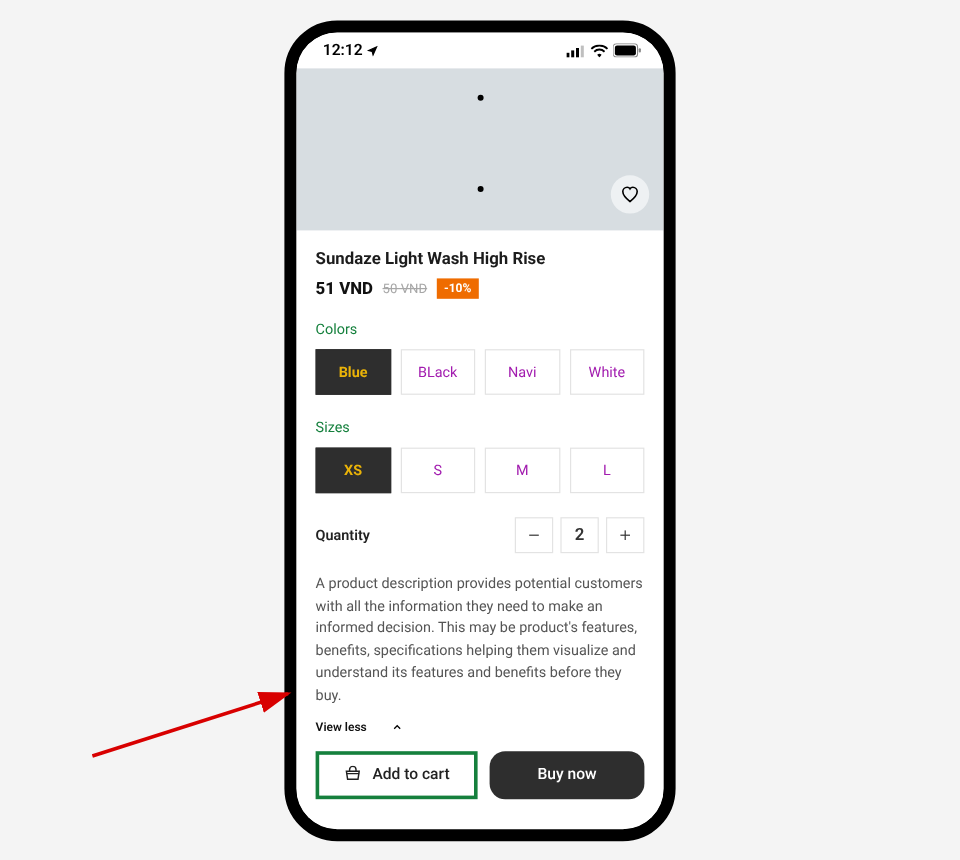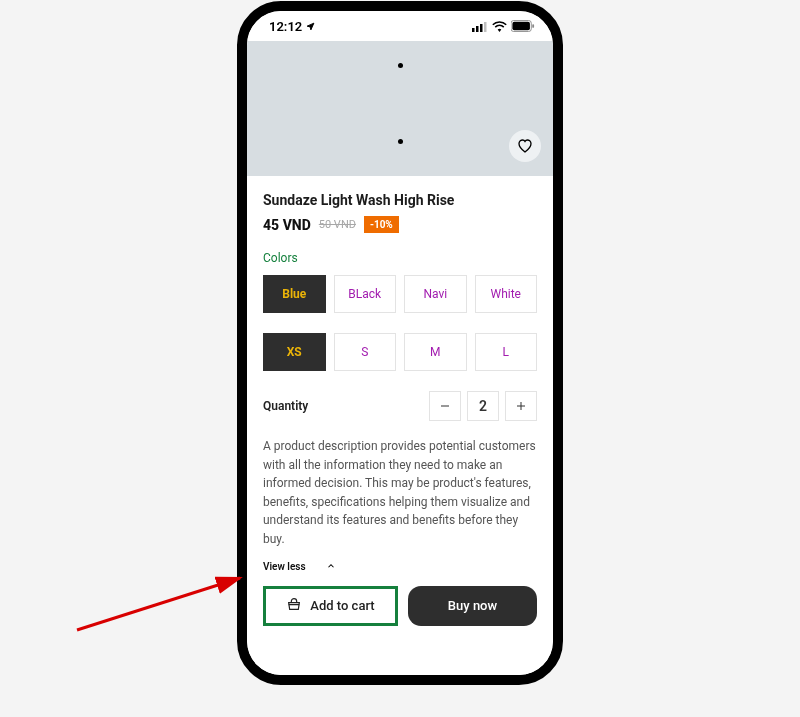--- a/index.html
+++ b/index.html
@@ -6,21 +6,21 @@
     body {
       font-family: -apple-system, BlinkMacSystemFont, "Segoe UI", Roboto, Helvetica, Arial, sans-serif;
       background: #f4f4f4;
       width: 800px;
       height: 717px;
       position: relative;
     }
     .phone-frame {
       position: absolute;
       left: 237px;
-      top: 1px;
+      top: 17px;
       width: 326px;
       height: 684px;
       border: 10px solid #000;
       border-radius: 44px;
       background: #fff;
       overflow: hidden;
     }
     .phone-content {
       width: 100%;
       height: 100%;
@@ -175,33 +175,34 @@
           <path d="M12 21 C12 21 3 14 3 8.5 C3 5.5 5.5 3 8.5 3 C10 3 11.3 3.8 12 5 C12.7 3.8 14 3 15.5 3 C18.5 3 21 5.5 21 8.5 C21 14 12 21 12 21 Z"></path>
         </svg>
       </div>
     </div>
 
     <div class="body-scroll">
 
       <div class="title">Sundaze Light Wash High Rise</div>
 
       <div class="price-row">
-        <span class="price">45 VND</span>
+        <span class="price">51 VND</span>
         <span class="old-price">50 VND</span>
         <span class="discount-badge">-10%</span>
       </div>
 
       <div class="section-label">Colors</div>
       <div class="chip-row">
         <div class="chip selected">Blue</div>
         <div class="chip">BLack</div>
         <div class="chip">Navi</div>
         <div class="chip">White</div>
       </div>
 
+      <div class="section-label">Sizes</div>
       <div class="chip-row">
         <div class="chip selected">XS</div>
         <div class="chip">S</div>
         <div class="chip">M</div>
         <div class="chip">L</div>
       </div>
 
       <div class="qty-row">
         <span class="qty-label">Quantity</span>
         <div class="stepper">

